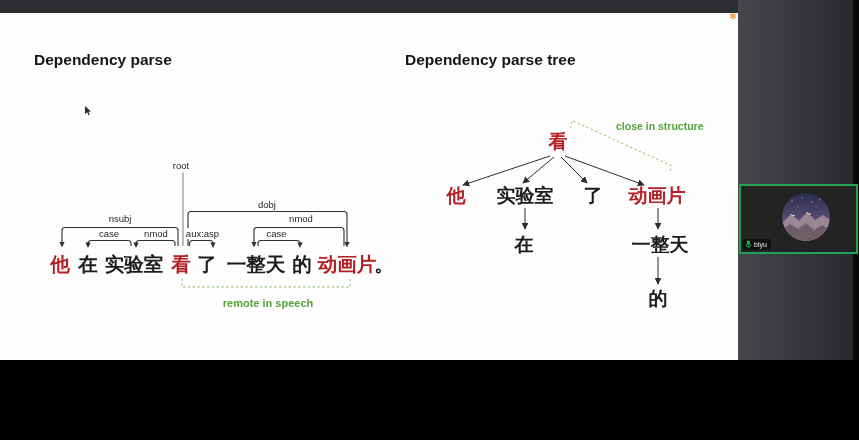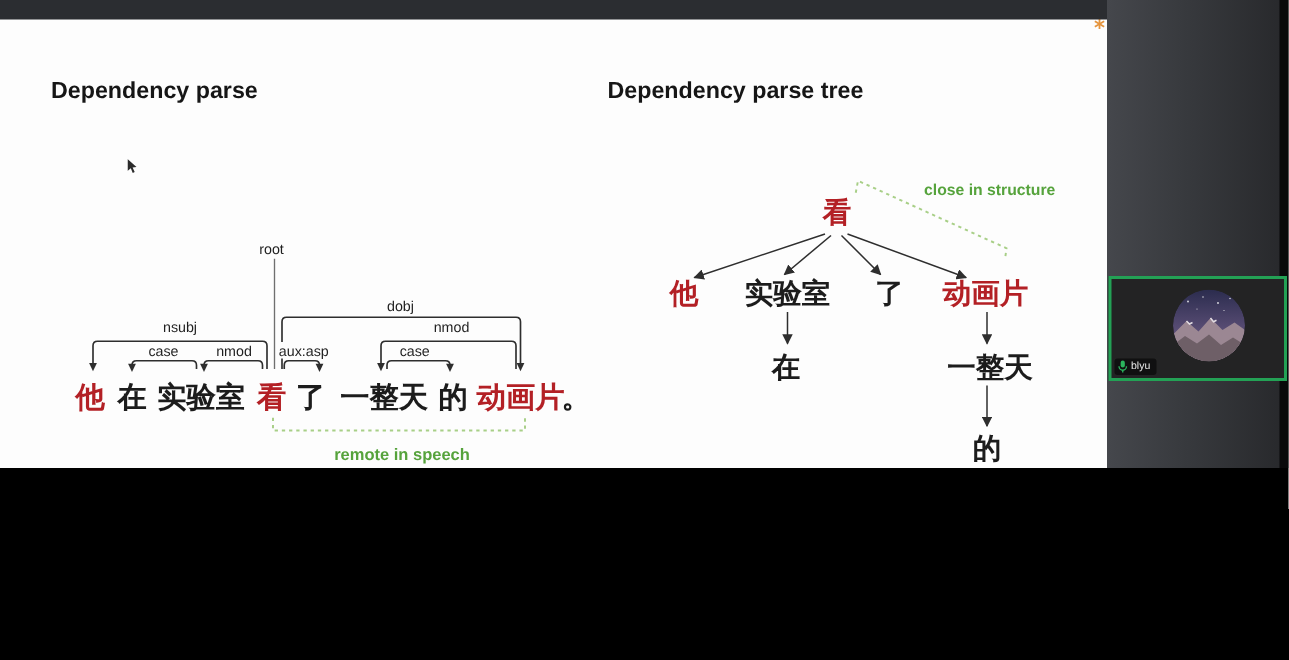--- a/index.html
+++ b/index.html
@@ -1,16 +1,16 @@
 <!DOCTYPE html>
 <html><head>
 <meta charset="utf-8">
 <style>
   html,body{margin:0;padding:0;background:#000;}
-  .screen{position:relative;width:859px;height:312px;overflow:hidden;background:#fdfdfd;font-family:"Liberation Sans",sans-serif;}
+  .screen{position:relative;width:859px;height:360px;overflow:hidden;background:#fdfdfd;font-family:"Liberation Sans",sans-serif;}
 
   
   .topbar{position:absolute;left:0;top:0;width:738px;height:13px;background:#2b2d31;}
   .sidebar{position:absolute;left:738px;top:0;width:121px;height:440px;
            background:linear-gradient(90deg,#45474c 0%,#37393d 45%,#27282b 100%);}
   .right-strip{position:absolute;left:853px;top:0;width:6px;height:440px;background:#09090a;}
   .bottombar-gray{position:absolute;left:0;top:429px;width:859px;height:5px;background:#2b2d30;}
   .bottombar-black{position:absolute;left:0;top:434px;width:859px;height:6px;background:#0e0f10;}
 
   

